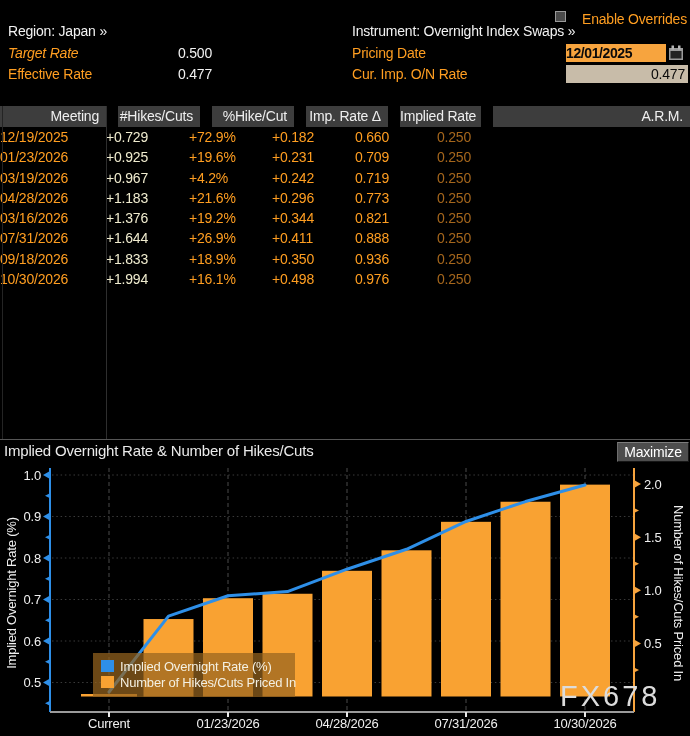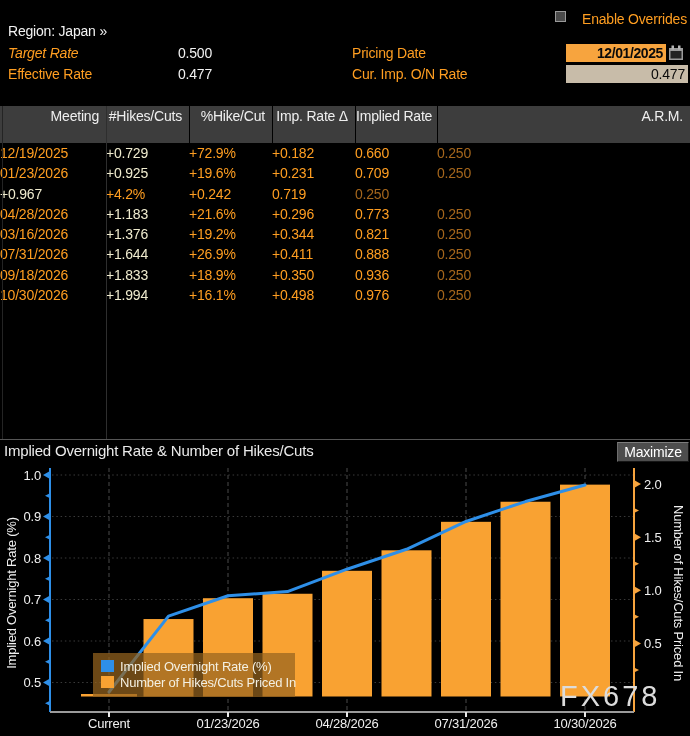--- a/index.html
+++ b/index.html
@@ -24,31 +24,31 @@
   #instrument-row{top:23px;left:352px;}
   #target-label{top:45px;left:8px;font-style:italic;}
   #target-value{top:45px;left:178px;}
   #effective-label{top:66px;left:8px;}
   #effective-value{top:66px;left:178px;}
   #pricing-label{top:45px;left:352px;}
   #curimp-label{top:66px;left:352px;}
 
   #pricing-input{
     top:44px;left:566px;width:100px;height:18px;background:#f7a43e;color:#0a0a0a;
-    font-size:14px;text-align:right;padding:1px 3px 0 0;font-weight:bold;letter-spacing:-0.4px;
+    font-size:14px;padding:1px 3px 0 0;font-weight:bold;letter-spacing:-0.4px;
   }
   #curimp-input{
     top:65px;left:566px;width:122px;height:18px;background:#c8bca9;color:#0a0a0a;
     font-size:14px;text-align:right;padding:1px 3px 0 0;letter-spacing:-0.2px;
   }
   #calendar-icon{top:45px;left:668px;width:16px;height:16px;}
 
   
   #rate-table{top:106px;left:0;width:690px;}
-  .t-head{display:grid;grid-template-columns:106px 83px 83px 83px 82px 1fr;height:37px;}
+  .t-head{display:grid;grid-template-columns:106px 83px 83px 83px 82px 1fr;height:21px;gap:11px;}
   .t-hcell{
     background:#3d3d3d;color:#efefef;font-size:14px;line-height:21px;text-align:right;
     padding-right:7px;border-left:1px solid #000;white-space:nowrap;
   }
   .t-hcell:first-child{border-left:none;}
   .t-row{display:grid;grid-template-columns:106px 83px 83px 83px 82px 1fr;height:20.3px;}
   .t-cell{font-size:14px;line-height:20.3px;text-align:left;padding-right:7px;white-space:nowrap;}
   .c0,.c2,.c3,.c4{color:#ff9e21;}
   .c1{color:#f0eccf;}
   .c5{color:#a5661c;}
@@ -72,20 +72,24 @@
 <div id="app">
 
   <div class="abs" id="overrides-row">
     <div id="override-checkbox"></div>
     <span class="lbl amber">Enable Overrides</span>
   </div>
 
   <div class="abs lbl white" id="region-row">
     <span>Region:</span>
     <span>Japan »</span>
+  </div>
+  <div class="abs lbl white" id="instrument-row">
+    <span>Instrument:</span>
+    <span>Overnight Index Swaps »</span>
   </div>
 
   <div class="abs lbl amber" id="target-label">Target Rate</div>
   <div class="abs val white" id="target-value">0.500</div>
   <div class="abs lbl amber" id="effective-label">Effective Rate</div>
   <div class="abs val white" id="effective-value">0.477</div>
 
   <div class="abs lbl amber" id="pricing-label">Pricing Date</div>
   <div class="abs" id="pricing-input">12/01/2025</div>
   <svg class="abs" id="calendar-icon" viewBox="0 0 16 16">
@@ -117,20 +121,21 @@
         </div>
         <div class="t-row">
           <div class="t-cell c0">01/23/2026</div>
           <div class="t-cell c1">+0.925</div>
           <div class="t-cell c2">+19.6%</div>
           <div class="t-cell c3">+0.231</div>
           <div class="t-cell c4">0.709</div>
           <div class="t-cell c5">0.250</div>
         </div>
         <div class="t-row">
+          <div class="t-cell c0">03/19/2026</div>
           <div class="t-cell c1">+0.967</div>
           <div class="t-cell c2">+4.2%</div>
           <div class="t-cell c3">+0.242</div>
           <div class="t-cell c4">0.719</div>
           <div class="t-cell c5">0.250</div>
         </div>
         <div class="t-row">
           <div class="t-cell c0">04/28/2026</div>
           <div class="t-cell c1">+1.183</div>
           <div class="t-cell c2">+21.6%</div>

